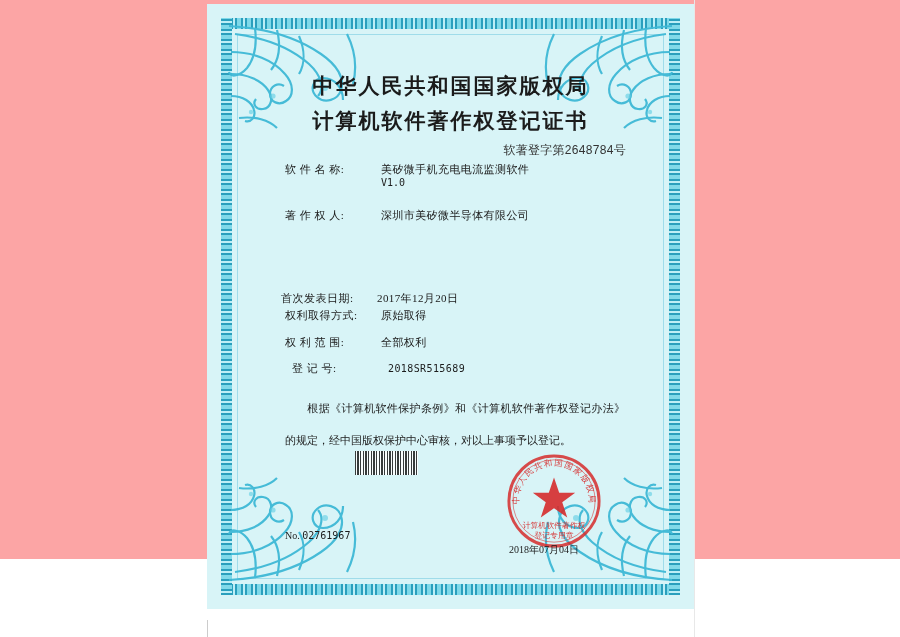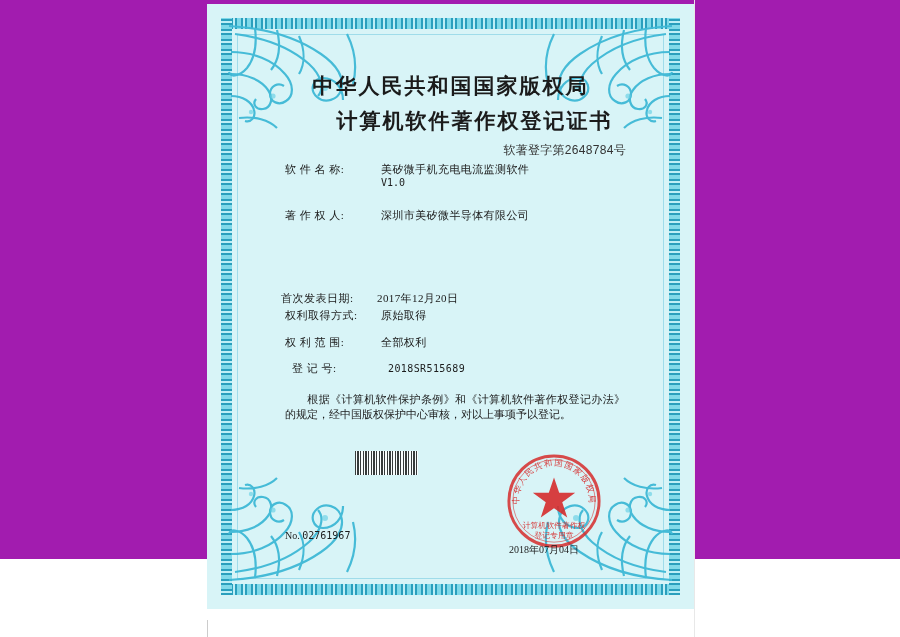--- a/index.html
+++ b/index.html
@@ -11,21 +11,21 @@
     width: 900px;
     height: 637px;
     overflow: hidden;
     font-family: "Liberation Serif", "DejaVu Serif", serif;
   }
 
   #page {
     position: relative;
     width: 900px;
     height: 559px;
-    background: #a21caf;
+    background: #fca5a5;
   }
 
   
   #cert-wrap {
     position: absolute;
     left: 207px;
     top: 4px;
     width: 487px;
     height: 619px;
     background: #ffffff;
@@ -108,21 +108,20 @@
   #title2 {
     position: absolute;
     left: 0; top: 103px;
     width: 487px;
     text-align: center;
     font-size: 21px;
     letter-spacing: 2px;
     color: #1b1b1b;
     font-weight: bold;
     font-family: Liberation Mono, monospace;
-    margin-left: 24px;
   }
 
   #cert-number-top {
     position: absolute;
     right: 68px;
     top: 138px;
     font-size: 12px;
     color: #333;
     letter-spacing: 0.3px;
     font-family: "Liberation Sans", sans-serif;
@@ -160,21 +159,21 @@
   #f-scope  { left: 78px;  top: 331px; }
   #f-reg    { left: 78px;  top: 357px; margin-left: 7px; }
 
   
   #body-par {
     position: absolute;
     left: 78px;
     top: 388px;
     width: 340px;
     font-size: 11px;
-    line-height: 15px;
+    line-height: 32px;
     color: #1b1b1b;
     text-align: justify;
     font-family: "Liberation Serif", "DejaVu Serif", serif;
   }
   #body-par .indent { display: inline-block; width: 22px; }
 
   
   #barcode {
     position: absolute;
     left: 148px;

